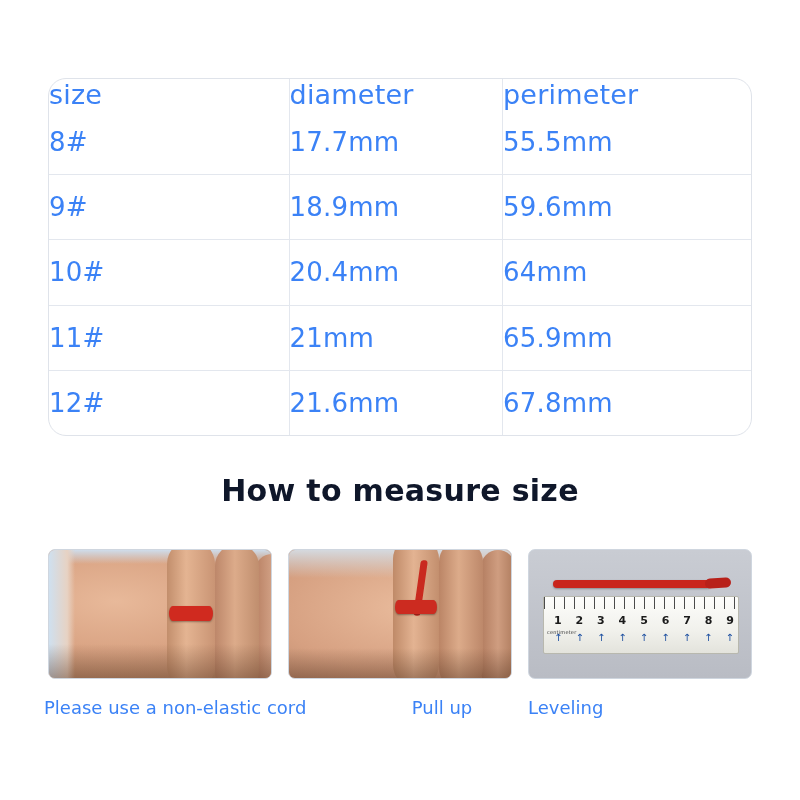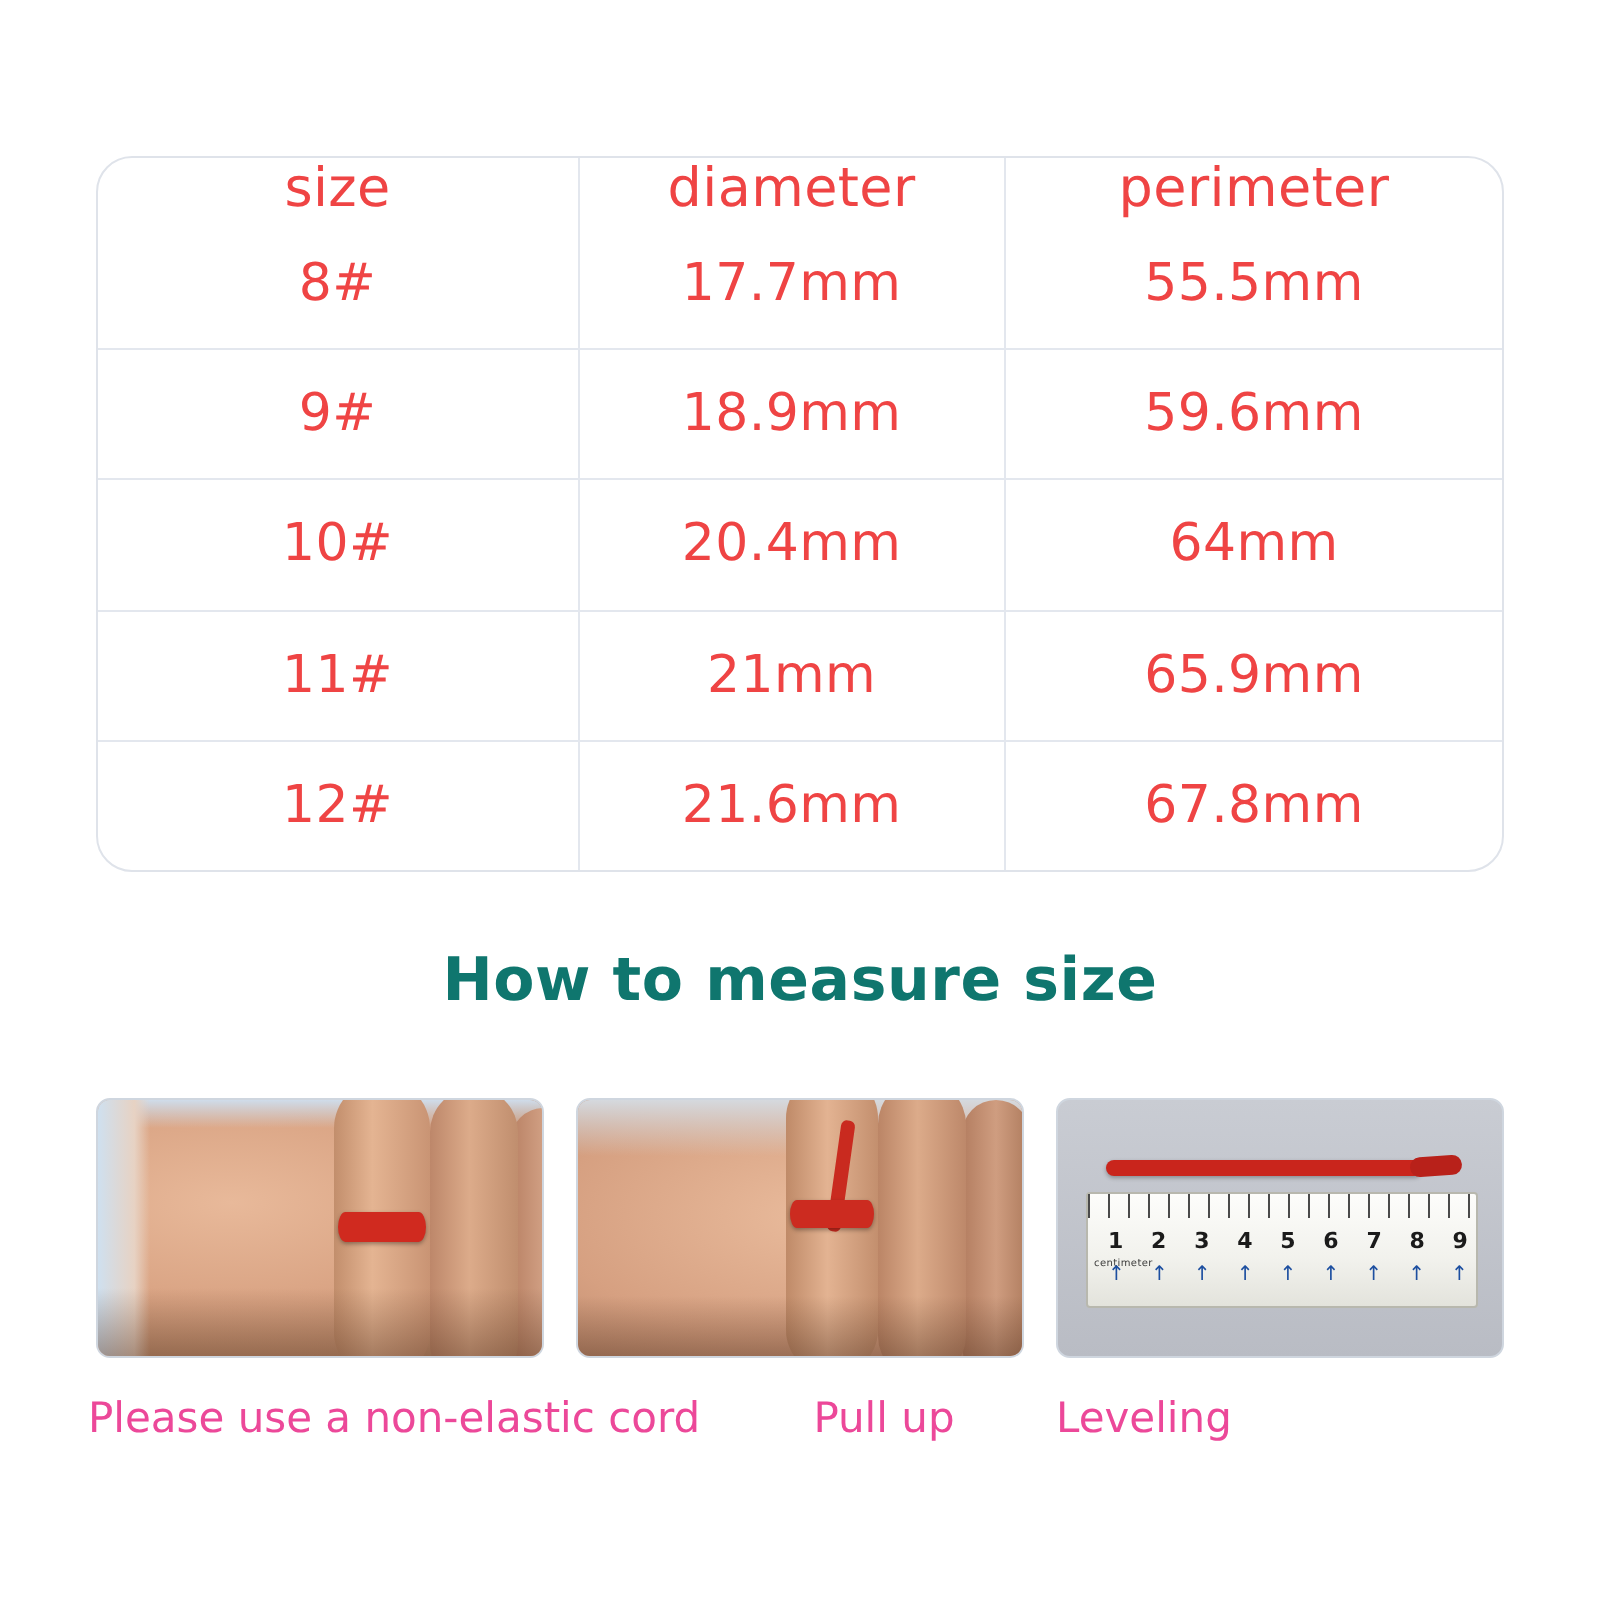--- a/index.html
+++ b/index.html
@@ -25,45 +25,45 @@
     background: #ffffff;
     overflow: hidden;
   }
   table.size-table {
     width: 100%; height: 100%;
     border-collapse: collapse;
     table-layout: fixed;
   }
   table.size-table th, table.size-table td {
     border: 1px solid #e3e7ee;
-    text-align: center;
+    text-align: left;
     vertical-align: middle;
     font-weight: normal;
-    color: #ef4444;
+    color: #3b82f6;
     font-size: 26px;
     letter-spacing: 0.2px;
   }
   table.size-table tr > *:first-child { border-left: none; }
   table.size-table tr > *:last-child  { border-right: none; }
   table.size-table tr:first-child > * { border-top: none; }
   table.size-table tr:last-child > *  { border-bottom: none; }
   table.size-table thead th { font-size: 27px; }
   col.c1 { width: 34.2%; }
   col.c2 { width: 30.4%; }
   col.c3 { width: 35.4%; }
 
   
   .howto-title {
     position: absolute;
     left: 0; top: 473px;
     width: 800px;
     text-align: center;
     font-size: 30px;
     font-weight: bold;
-    color: #0f766e;
+    color: #0f172a;
     letter-spacing: 0.3px;
   }
 
   
   .photos {
     position: absolute;
     left: 48px; top: 549px;
     width: 704px; height: 130px;
     display: flex;
     justify-content: space-between;
@@ -161,22 +161,22 @@
   }
 
   
   .captions {
     position: absolute;
     left: 40px; top: 697px;
     width: 716px;
     display: flex;
   }
   .caption {
-    font-size: 21px;
-    color: #ec4899;
+    font-size: 18px;
+    color: #3b82f6;
     text-align: center;
     white-space: nowrap;
   }
   .cap1 { width: 316px; text-align: left; padding-left: 4px; }
   .cap2 { width: 172px; }
   .cap3 { width: 228px; text-align: left; }
 </style>
 </head>
 <body>
 

